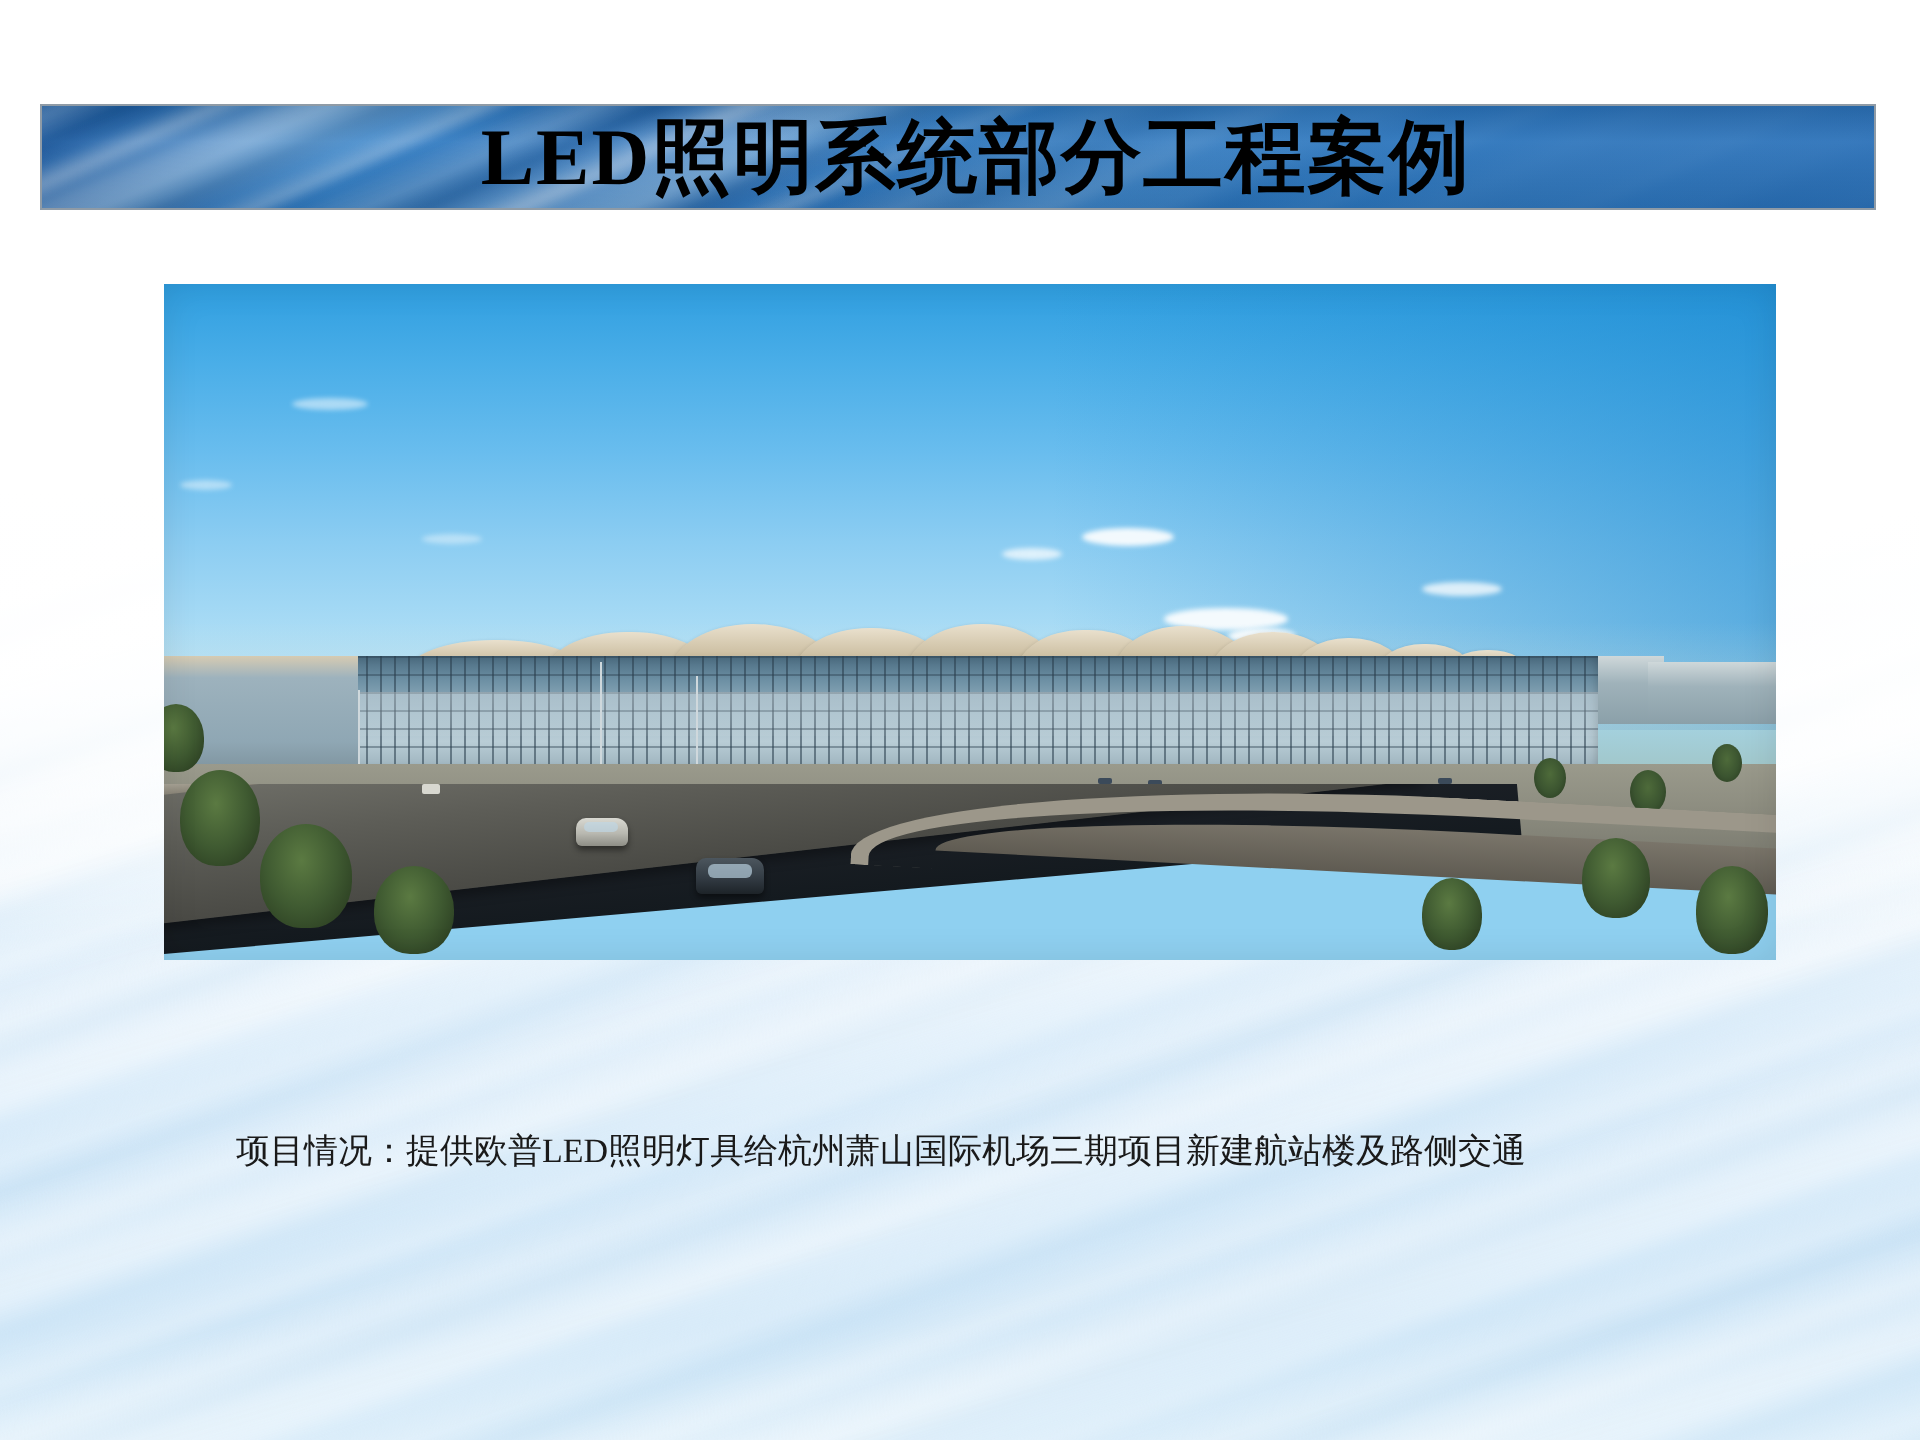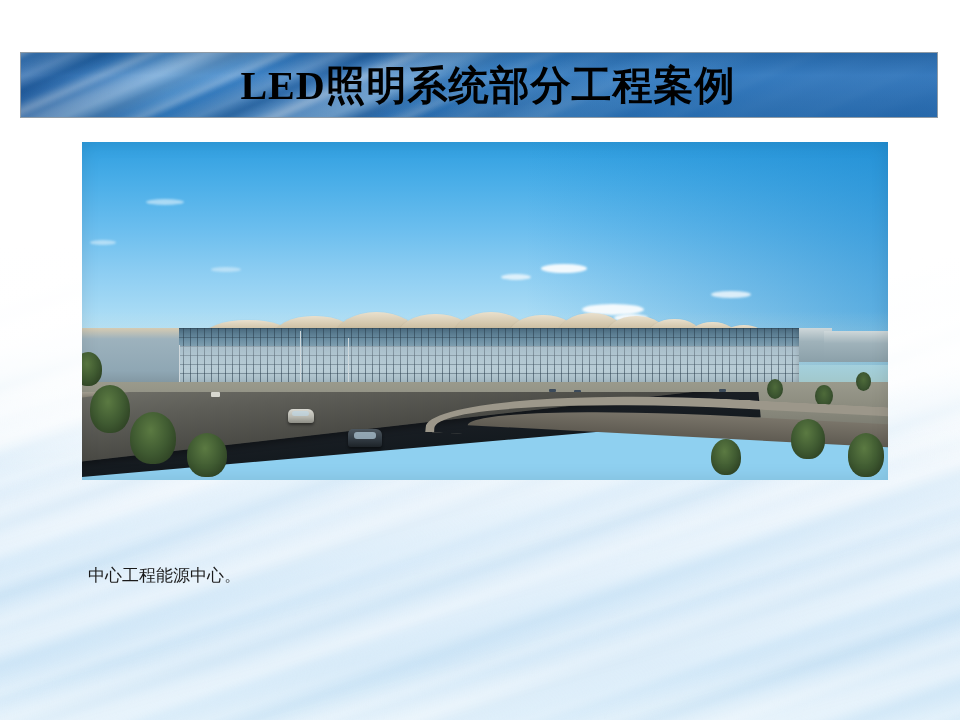--- a/index.html
+++ b/index.html
@@ -76,21 +76,21 @@
       rgba(255,255,255,0.35) 90%,
       rgba(255,255,255,0.0) 100%);
   }
 
   
   .title-banner {
     position: absolute;
     left: 20px;
     top: 52px;
     width: 918px;
-    height: 66px;
+    height: 53px;
     border: 1px solid #8f9ba6;
     box-sizing: border-box;
     overflow: hidden;
     background:
       linear-gradient(to right,
         #1c5fa8 0%,
         #2f7cc4 16%,
         #2a72bb 34%,
         #2f79c0 55%,
         #2d72b8 74%,
@@ -553,17 +553,17 @@
       <div class="fg-tree" style="left:88%; top:82%; width:34px; height:40px;"></div>
       <div class="fg-tree" style="left:95%; top:86%; width:36px; height:44px;"></div>
       <div class="fg-tree" style="left:78%; top:88%; width:30px; height:36px;"></div>
 
       <div class="photo-vignette"></div>
     </div>
   </div>
 
 
   <div class="body-text">
-    <div>中心工程能源中心。</div>
+    <div class="body-line-indent">项目情况：提供欧普LED照明灯具给杭州萧山国际机场三期项目新建航站楼及路侧交通</div>
   </div>
 
 
 </div>
 
 </body></html>

